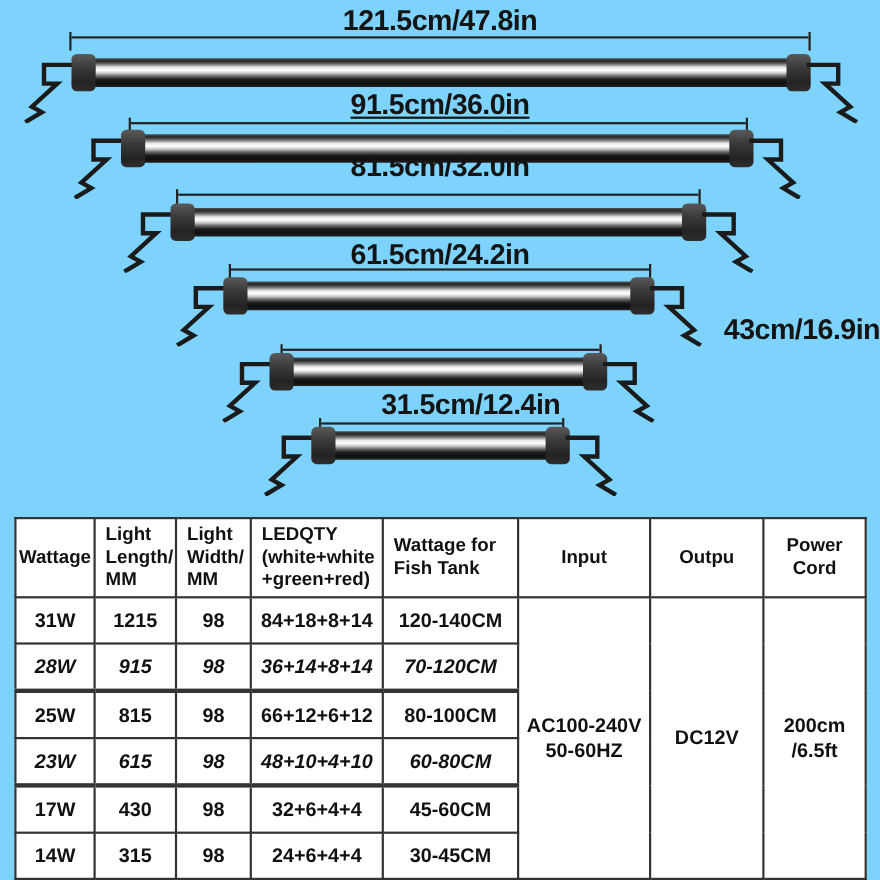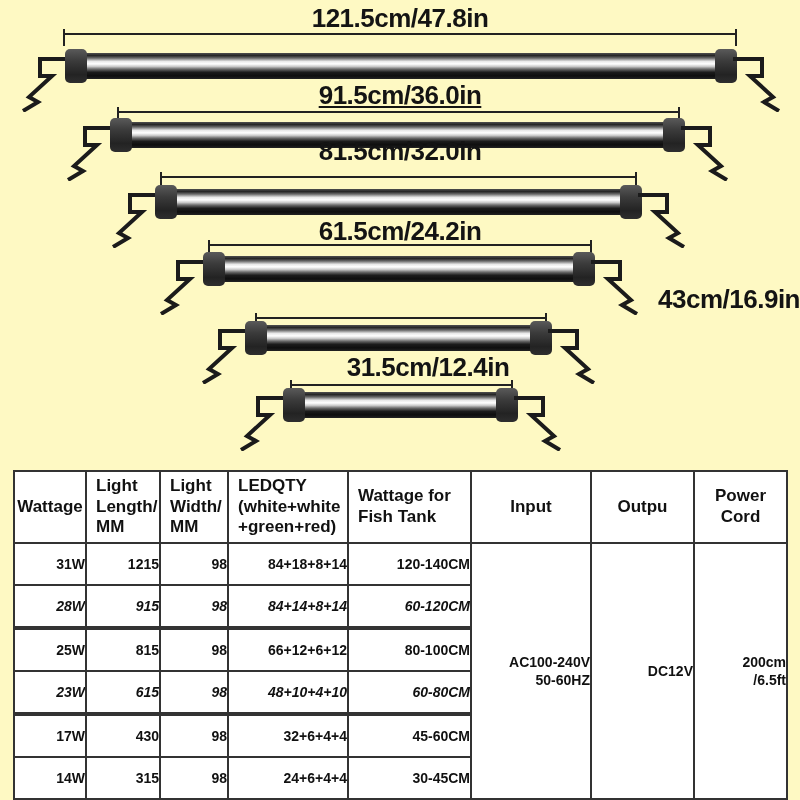--- a/index.html
+++ b/index.html
@@ -1,17 +1,17 @@
 <!DOCTYPE html>
 <html><head>
 <meta charset="utf-8">
 <style>
   html,body{margin:0;padding:0;background:#fff;}
   .stage{
-    position:relative;width:800px;height:800px;background:#fef9c3;
+    position:relative;width:800px;height:800px;background:#7dd3fc;
     overflow:hidden;font-family:"Liberation Sans",sans-serif;color:#141414;
   }
   .fixture{display:contents;}
 
   
   .dim-label{
     position:absolute;left:0;width:800px;text-align:center;
     font-weight:700;font-size:26px;letter-spacing:-0.5px;color:#141414;
     white-space:nowrap;
   }
@@ -48,21 +48,21 @@
   }
   table.spec th,table.spec td{
     border:2px solid #333;vertical-align:middle;text-align:center;
     color:#111;padding:0;overflow:hidden;
   }
   table.spec th{
     font-size:17px;font-weight:700;line-height:1.22;white-space:pre-line;
     height:70px;
   }
   table.spec th.la{text-align:left;padding-left:9px;}
-  table.spec td{font-size:14px;font-weight:700;height:40px;text-align:right;}
+  table.spec td{font-size:18px;font-weight:700;height:40px;}
   table.spec td.merged{white-space:pre-line;line-height:1.3;}
   table.spec tr.thick td{border-bottom-width:4px;font-style:italic;}
 </style>
 </head>
 <body>
 
 <div class="stage">
 
   
   <div class="fixture">
@@ -207,22 +207,22 @@
         <td class="merged" rowspan="6">AC100-240V
 50-60HZ</td>
         <td class="merged" rowspan="6">DC12V</td>
         <td class="merged" rowspan="6">200cm
 /6.5ft</td>
       </tr>
       <tr class="thick">
         <td>28W</td>
         <td>915</td>
         <td>98</td>
-        <td>84+14+8+14</td>
-        <td>60-120CM</td>
+        <td>36+14+8+14</td>
+        <td>70-120CM</td>
       </tr>
       <tr>
         <td>25W</td>
         <td>815</td>
         <td>98</td>
         <td>66+12+6+12</td>
         <td>80-100CM</td>
       </tr>
       <tr class="thick">
         <td>23W</td>

